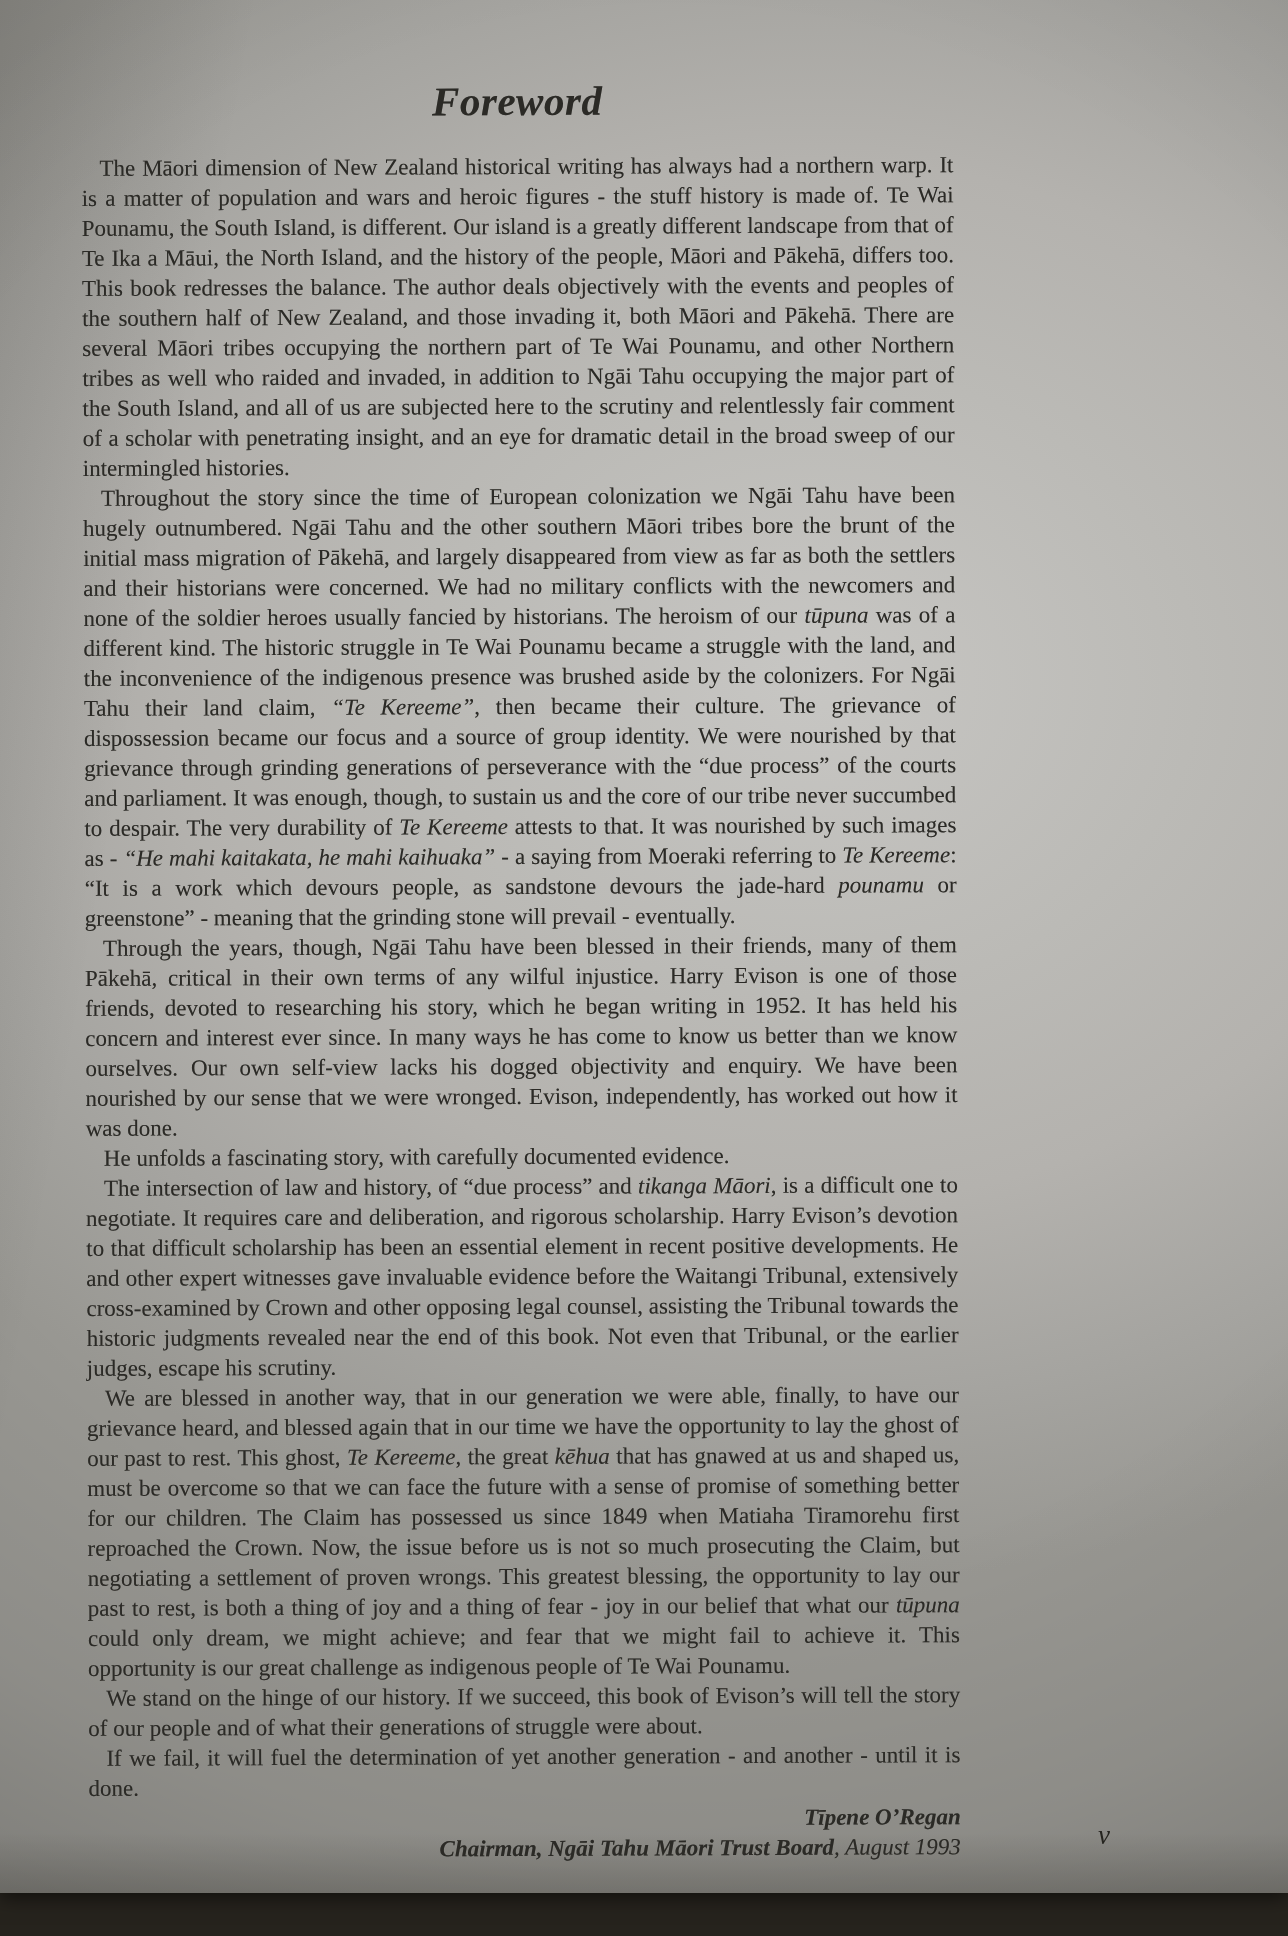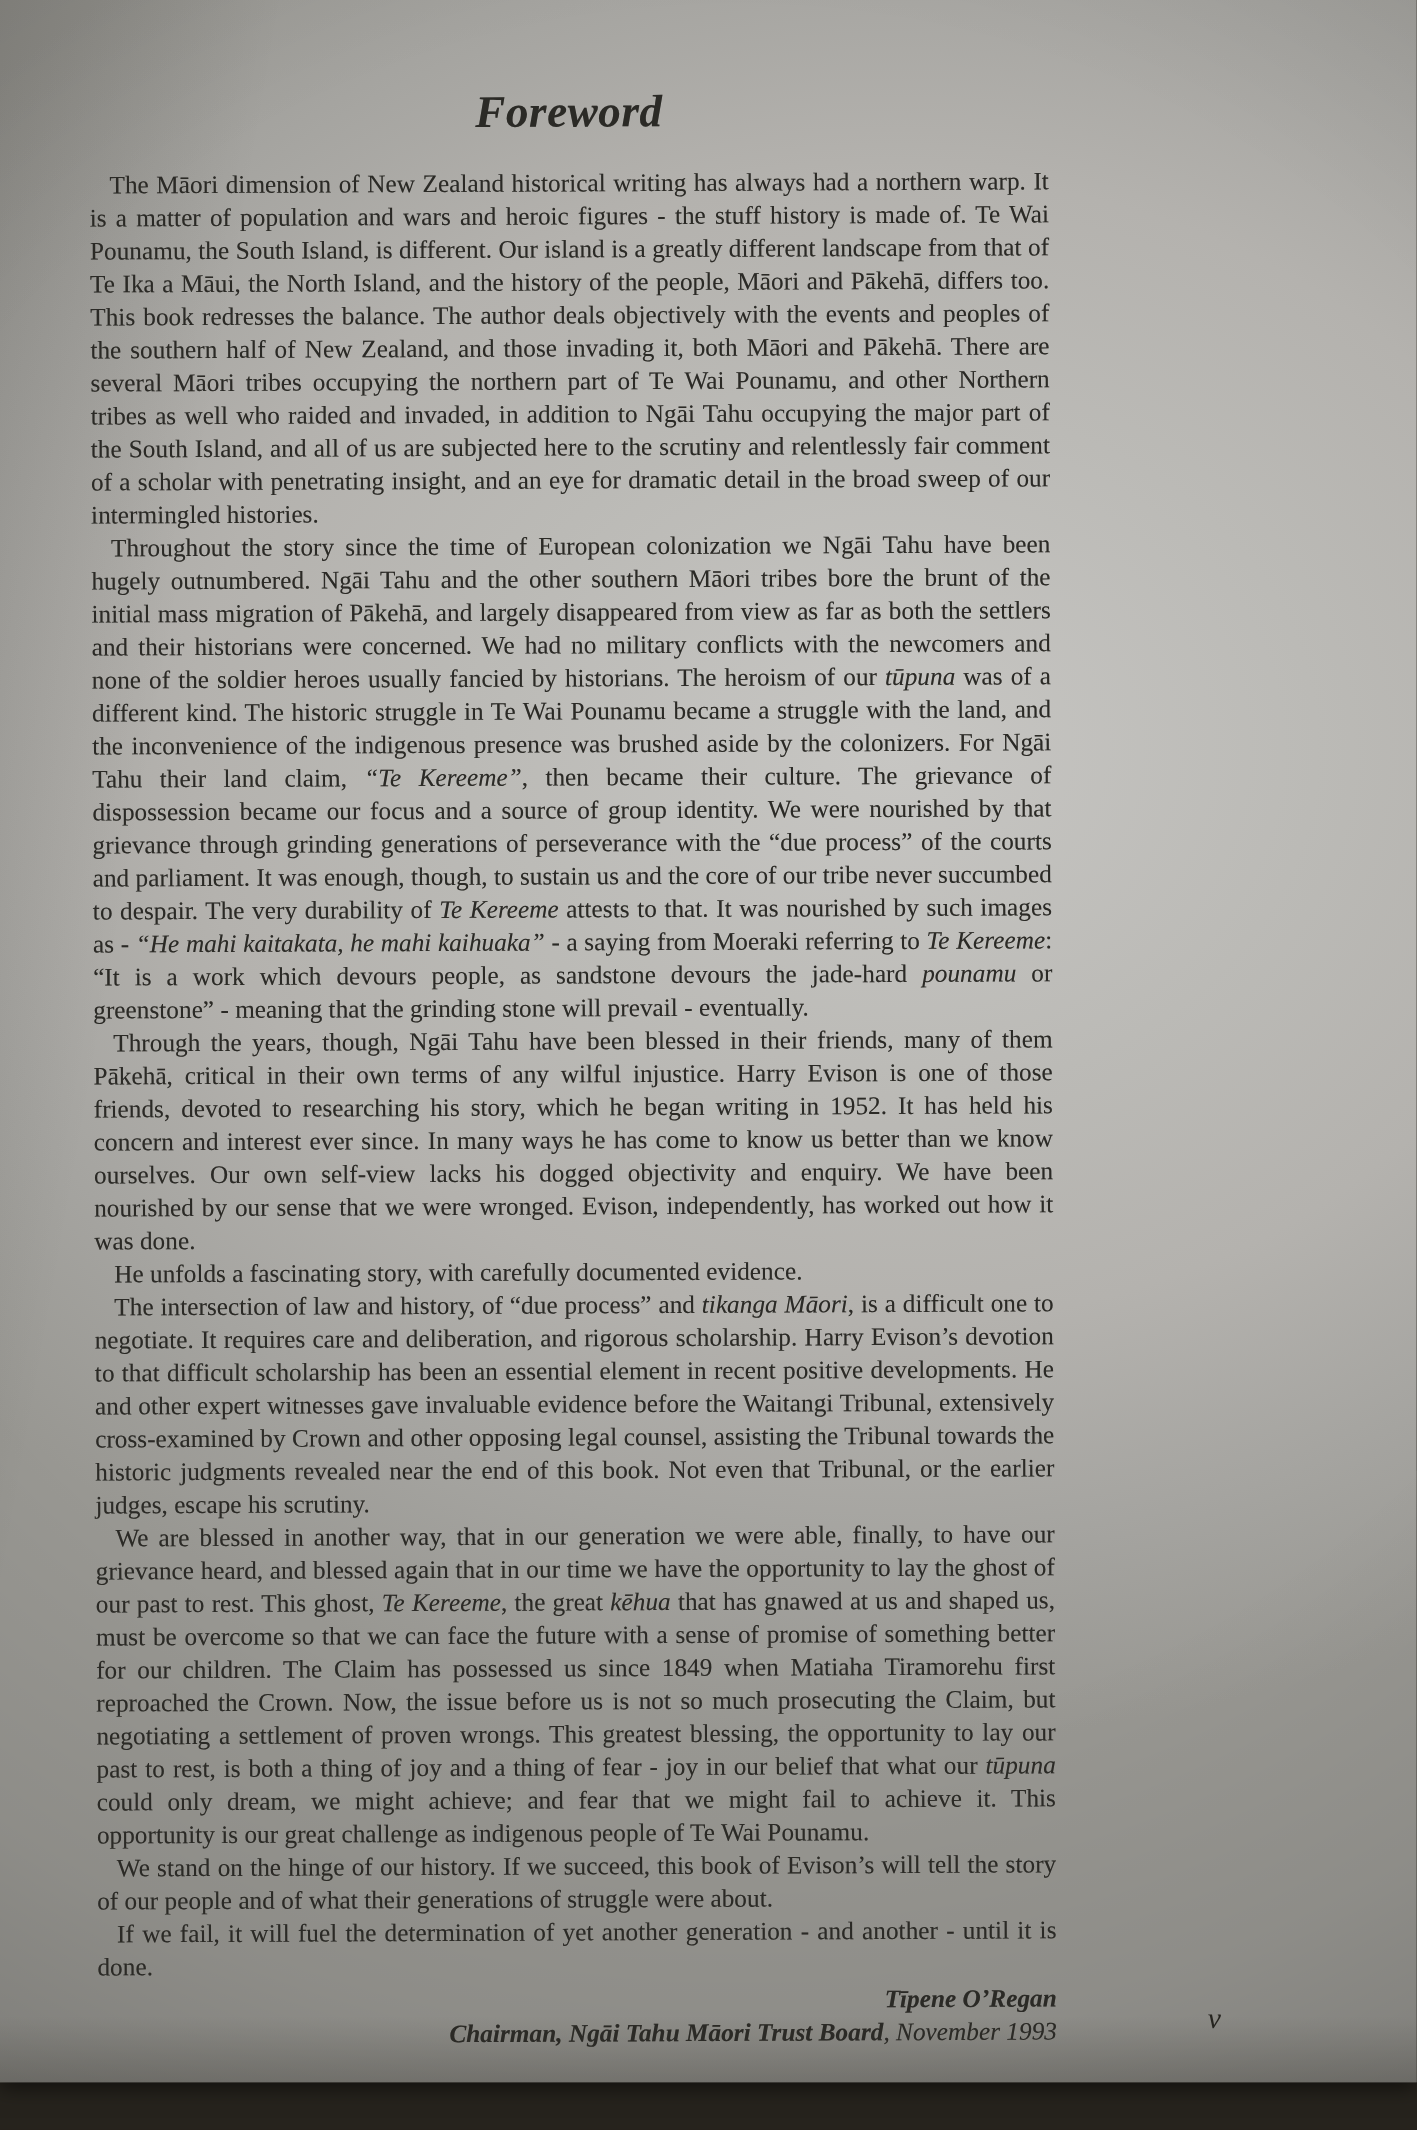--- a/index.html
+++ b/index.html
@@ -113,19 +113,19 @@
           <p><span>Through the years, though, Ngāi Tahu have been blessed in their friends, many of them Pākehā, critical in their own terms of any wilful injustice. Harry Evison is one of those friends, devoted to researching his story, which he began writing in 1952. It has held his concern and interest ever since. In many ways he has come to know us better than we know ourselves. Our own self-view lacks his dogged objectivity and enquiry. We have been nourished by our sense that we were wronged. Evison, independently, has worked out how it was done.</span></p>
           <p><span>He unfolds a fascinating story, with carefully documented evidence.</span></p>
           <p><span>The intersection of law and history, of “due process” and </span><span class="it">tikanga Māori</span><span>, is a difficult one to negotiate. It requires care and deliberation, and rigorous scholarship. Harry Evison’s devotion to that difficult scholarship has been an essential element in recent positive developments. He and other expert witnesses gave invaluable evidence before the Waitangi Tribunal, extensively cross-examined by Crown and other opposing legal counsel, assisting the Tribunal towards the historic judgments revealed near the end of this book. Not even that Tribunal, or the earlier judges, escape his scrutiny.</span></p>
           <p><span>We are blessed in another way, that in our generation we were able, finally, to have our grievance heard, and blessed again that in our time we have the opportunity to lay the ghost of our past to rest. This ghost, </span><span class="it">Te Kereeme</span><span>, the great </span><span class="it">kēhua</span><span> that has gnawed at us and shaped us, must be overcome so that we can face the future with a sense of promise of something better for our children. The Claim has possessed us since 1849 when Matiaha Tiramorehu first reproached the Crown. Now, the issue before us is not so much prosecuting the Claim, but negotiating a settlement of proven wrongs. This greatest blessing, the opportunity to lay our past to rest, is both a thing of joy and a thing of fear - joy in our belief that what our </span><span class="it">tūpuna</span><span> could only dream, we might achieve; and fear that we might fail to achieve it. This opportunity is our great challenge as indigenous people of Te Wai Pounamu.</span></p>
           <p><span>We stand on the hinge of our history. If we succeed, this book of Evison’s will tell the story of our people and of what their generations of struggle were about.</span></p>
           <p><span>If we fail, it will fuel the determination of yet another generation - and another - until it is done.</span></p>
         </div>
 
       <div class="signature">
         <span class="sig-name">Tīpene O’Regan</span>
-        <span class="sig-role"><span class="sig-affiliation">Chairman, Ngāi Tahu Māori Trust Board</span><span class="sig-date">, November 1993</span></span>
+        <span class="sig-role"><span class="sig-affiliation">Chairman, Ngāi Tahu Māori Trust Board</span><span class="sig-date">, August 1993</span></span>
       </div>
     </div>
 
     <div class="page-number">v</div>
   </div>
 </div>
 
 </body></html>

